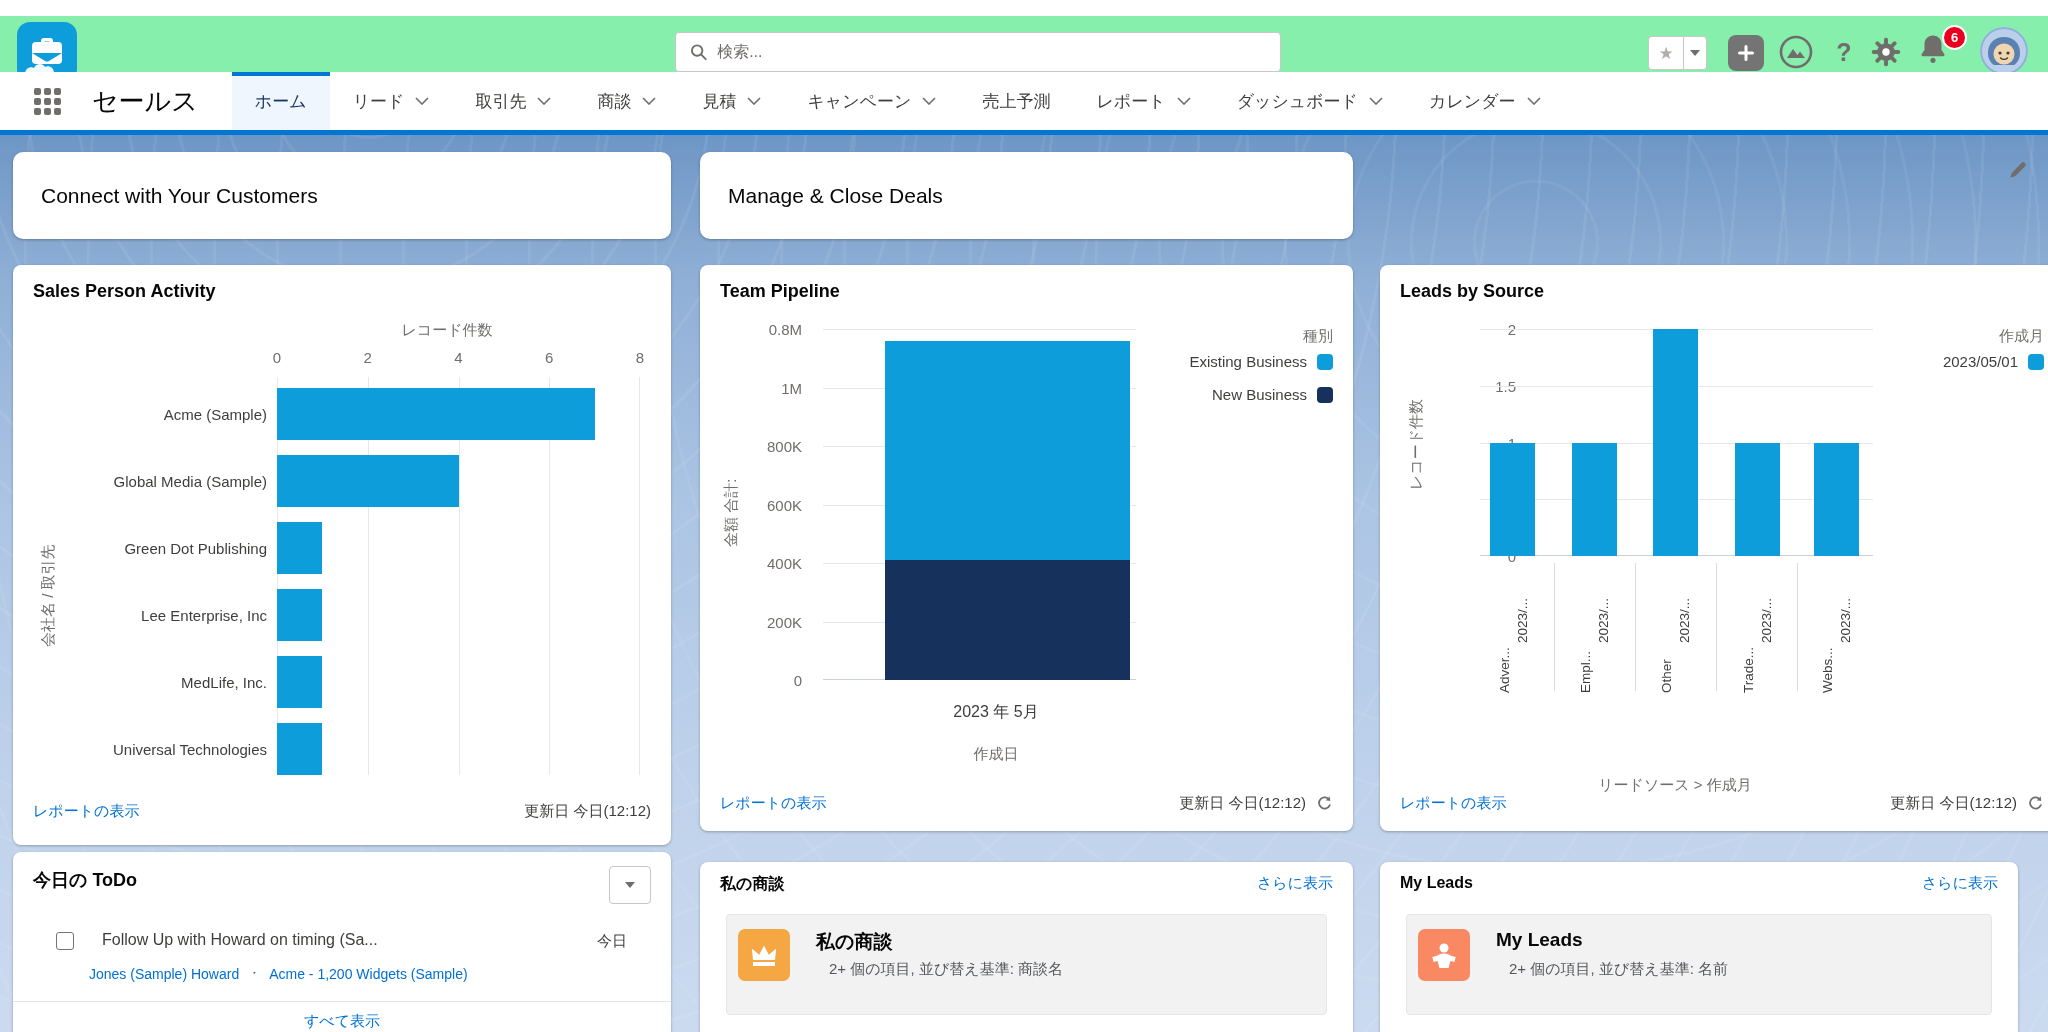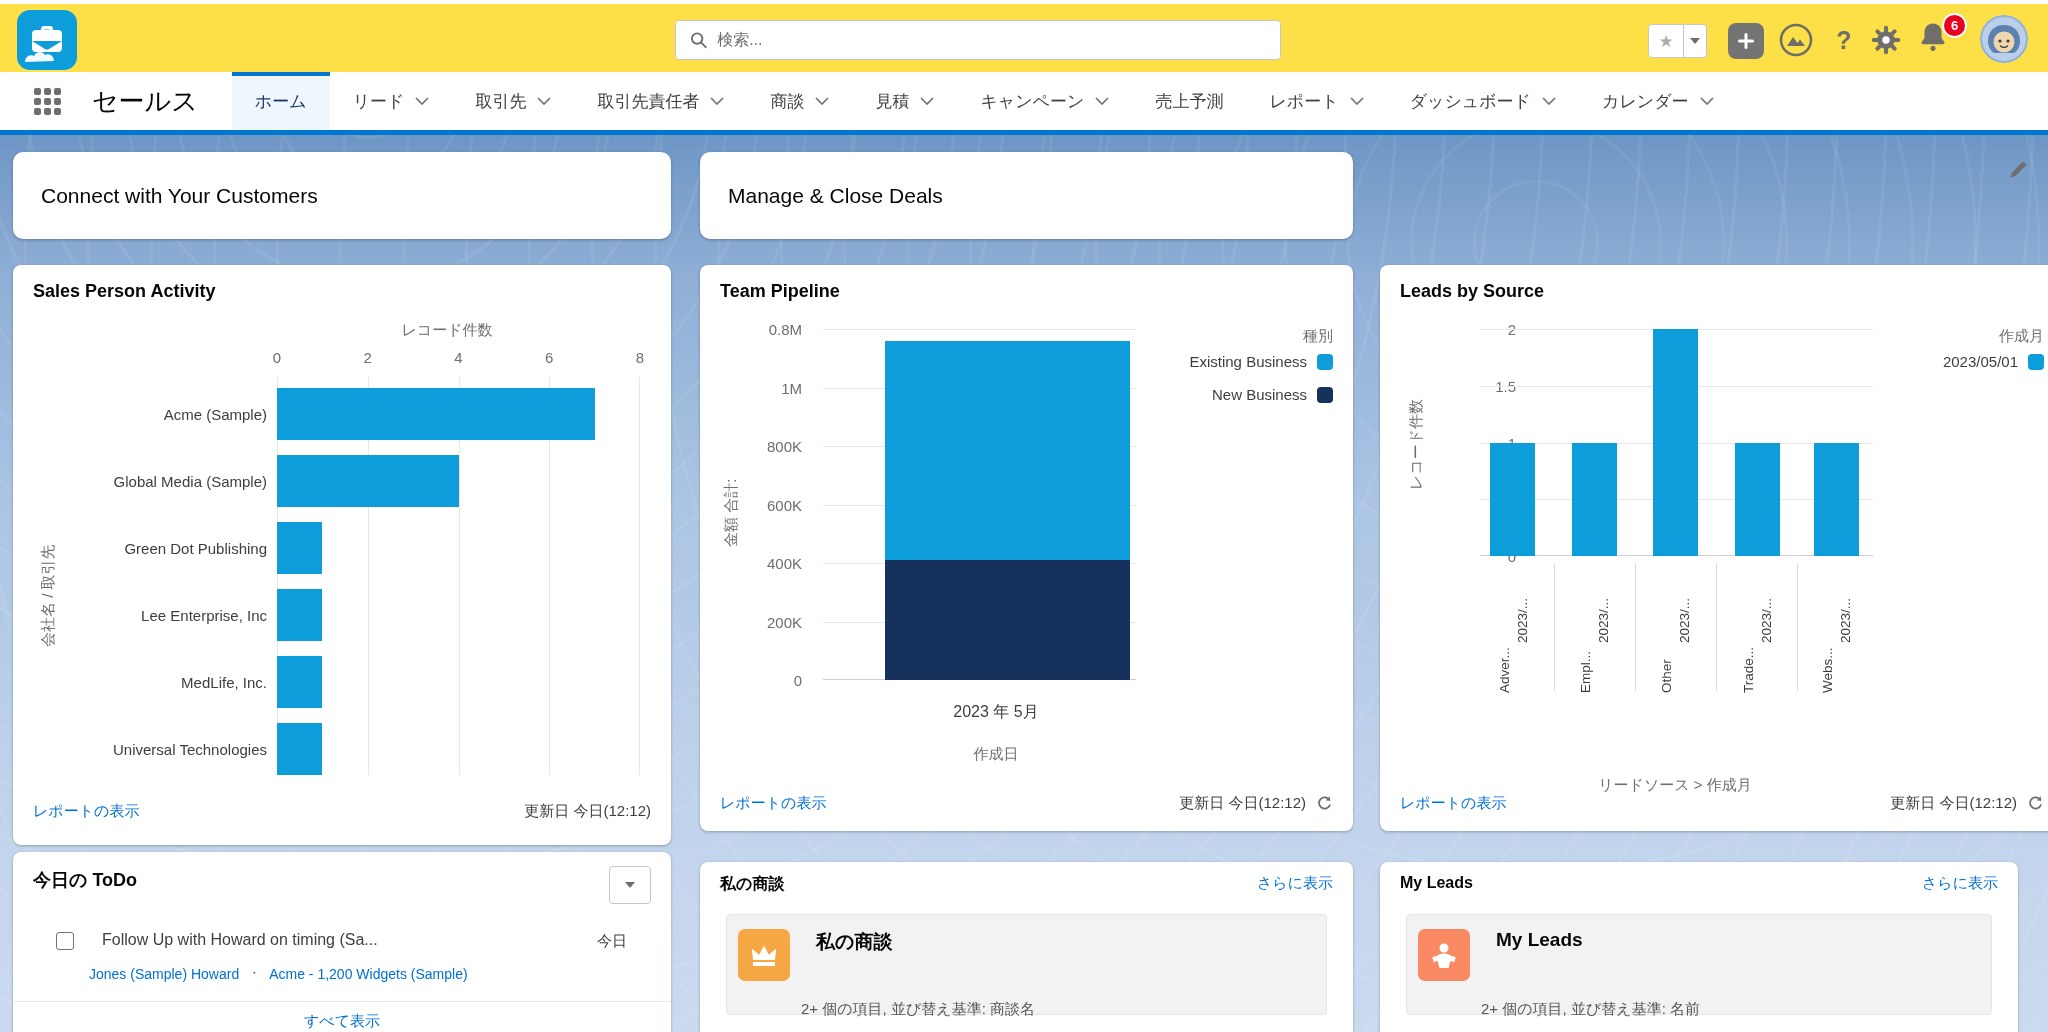--- a/index.html
+++ b/index.html
@@ -1,21 +1,21 @@
 <!DOCTYPE html>
 <html style="--brand-blue: #0176D3; --bar-blue: #0D9DDA; --bar-navy: #16325C; --link-blue: #0170D4; --badge-red: #EA001E; --opportunity-orange: #F4A742; --lead-orange: #F88962; --logo-blue: #0D9DDA;"><head>
 <meta charset="utf-8">
 <style>
   * { margin:0; padding:0; box-sizing:border-box; }
   html,body { width:2048px; height:1032px; }
   body { font-family:"Liberation Sans","DejaVu Sans",sans-serif; background:#fff; }
   .page { position:relative; width:2048px; height:1032px; overflow:hidden; background:#fff; }
 
   
-  .app-header { position:absolute; left:0; top:4px; width:2048px; height:72px; background:#fde047; z-index:5;padding-left:6px; }
+  .app-header { position:absolute; left:0; top:16px; width:2048px; height:72px; background:#86efac; z-index:5;padding-left:6px; }
   .logo { position:absolute; left:17px; top:6px; width:60px; height:60px; }
   .search-box { position:absolute; left:675px; top:16px; width:606px; height:40px; border:1px solid #C9C7C5;
     border-radius:4px; background:#fff; display:flex; align-items:center; padding:0 14px; gap:10px; }
   .search-box input { border:none; outline:none; font-size:16px; color:#3E3E3C; width:100%;
     font-family:inherit; background:transparent; }
   .search-box input::placeholder { color:#706E6B; }
   .fav-group { position:absolute; left:1648px; top:20px; height:34px; display:flex; }
   .fav-star { width:36px; height:34px; border:1px solid #C9C7C5; border-radius:4px 0 0 4px; background:#fff;
     display:flex; align-items:center; justify-content:center; color:#B0ADAB; font-size:17px; }
   .fav-caret { width:23px; height:34px; border:1px solid #C9C7C5; border-left:none; border-radius:0 4px 4px 0;
@@ -98,21 +98,21 @@
   .dot-sep { color:#706E6B; font-size:12px; }
   .todo-div { position:absolute; left:0; right:0; top:149px; height:1px; background:#E5E5E5; }
   .view-all { position:absolute; left:50%; transform:translateX(-50%); top:160px; font-size:15px; color:var(--link-blue,#0170D4); cursor:pointer; }
 
   
   .sm-title { position:absolute; left:20px; top:12px; font-size:16px; font-weight:bold; color:#080707; }
   .more-link { position:absolute; right:20px; top:12px; font-size:15px; color:var(--link-blue,#0170D4); cursor:pointer; }
   .prev-box { position:absolute; left:26px; top:52px; height:101px; background:#F3F2F2; border:1px solid #E5E5E5; border-radius:4px; }
   .prev-icon { position:absolute; left:11px; top:14px; width:52px; height:52px; border-radius:7px; display:flex; align-items:center; justify-content:center; }
   .prev-title { position:absolute; left:89px; top:14px; font-size:19px; font-weight:bold; color:#080707; }
-  .prev-sub { position:absolute; left:74px; top:45px; font-size:15px; color:#54585D;margin-top:40px; }
+  .prev-sub { position:absolute; left:102px; top:45px; font-size:15px; color:#54585D; }
 </style>
 </head>
 <body>
 
 <div class="page">
 
   <div class="app-header">
     <div class="logo">
       <svg width="60" height="60" viewBox="0 0 60 60">
         <rect x="0" y="0" width="60" height="60" rx="13" fill="#0D9DDA"></rect>
@@ -210,26 +210,20 @@
           <span>ホーム</span>
         </div>
       <div class="tab">
           <span>リード</span>
           <svg class="chev" viewBox="0 0 14 8">
             <polyline points="1,1 7,7 13,1" fill="none" stroke="#706E6B" stroke-width="1.6"></polyline>
           </svg>
         </div>
       <div class="tab">
           <span>取引先</span>
-          <svg class="chev" viewBox="0 0 14 8">
-            <polyline points="1,1 7,7 13,1" fill="none" stroke="#706E6B" stroke-width="1.6"></polyline>
-          </svg>
-        </div>
-      <div class="tab">
-          <span>取引先責任者</span>
           <svg class="chev" viewBox="0 0 14 8">
             <polyline points="1,1 7,7 13,1" fill="none" stroke="#706E6B" stroke-width="1.6"></polyline>
           </svg>
         </div>
       <div class="tab">
           <span>商談</span>
           <svg class="chev" viewBox="0 0 14 8">
             <polyline points="1,1 7,7 13,1" fill="none" stroke="#706E6B" stroke-width="1.6"></polyline>
           </svg>
         </div>

